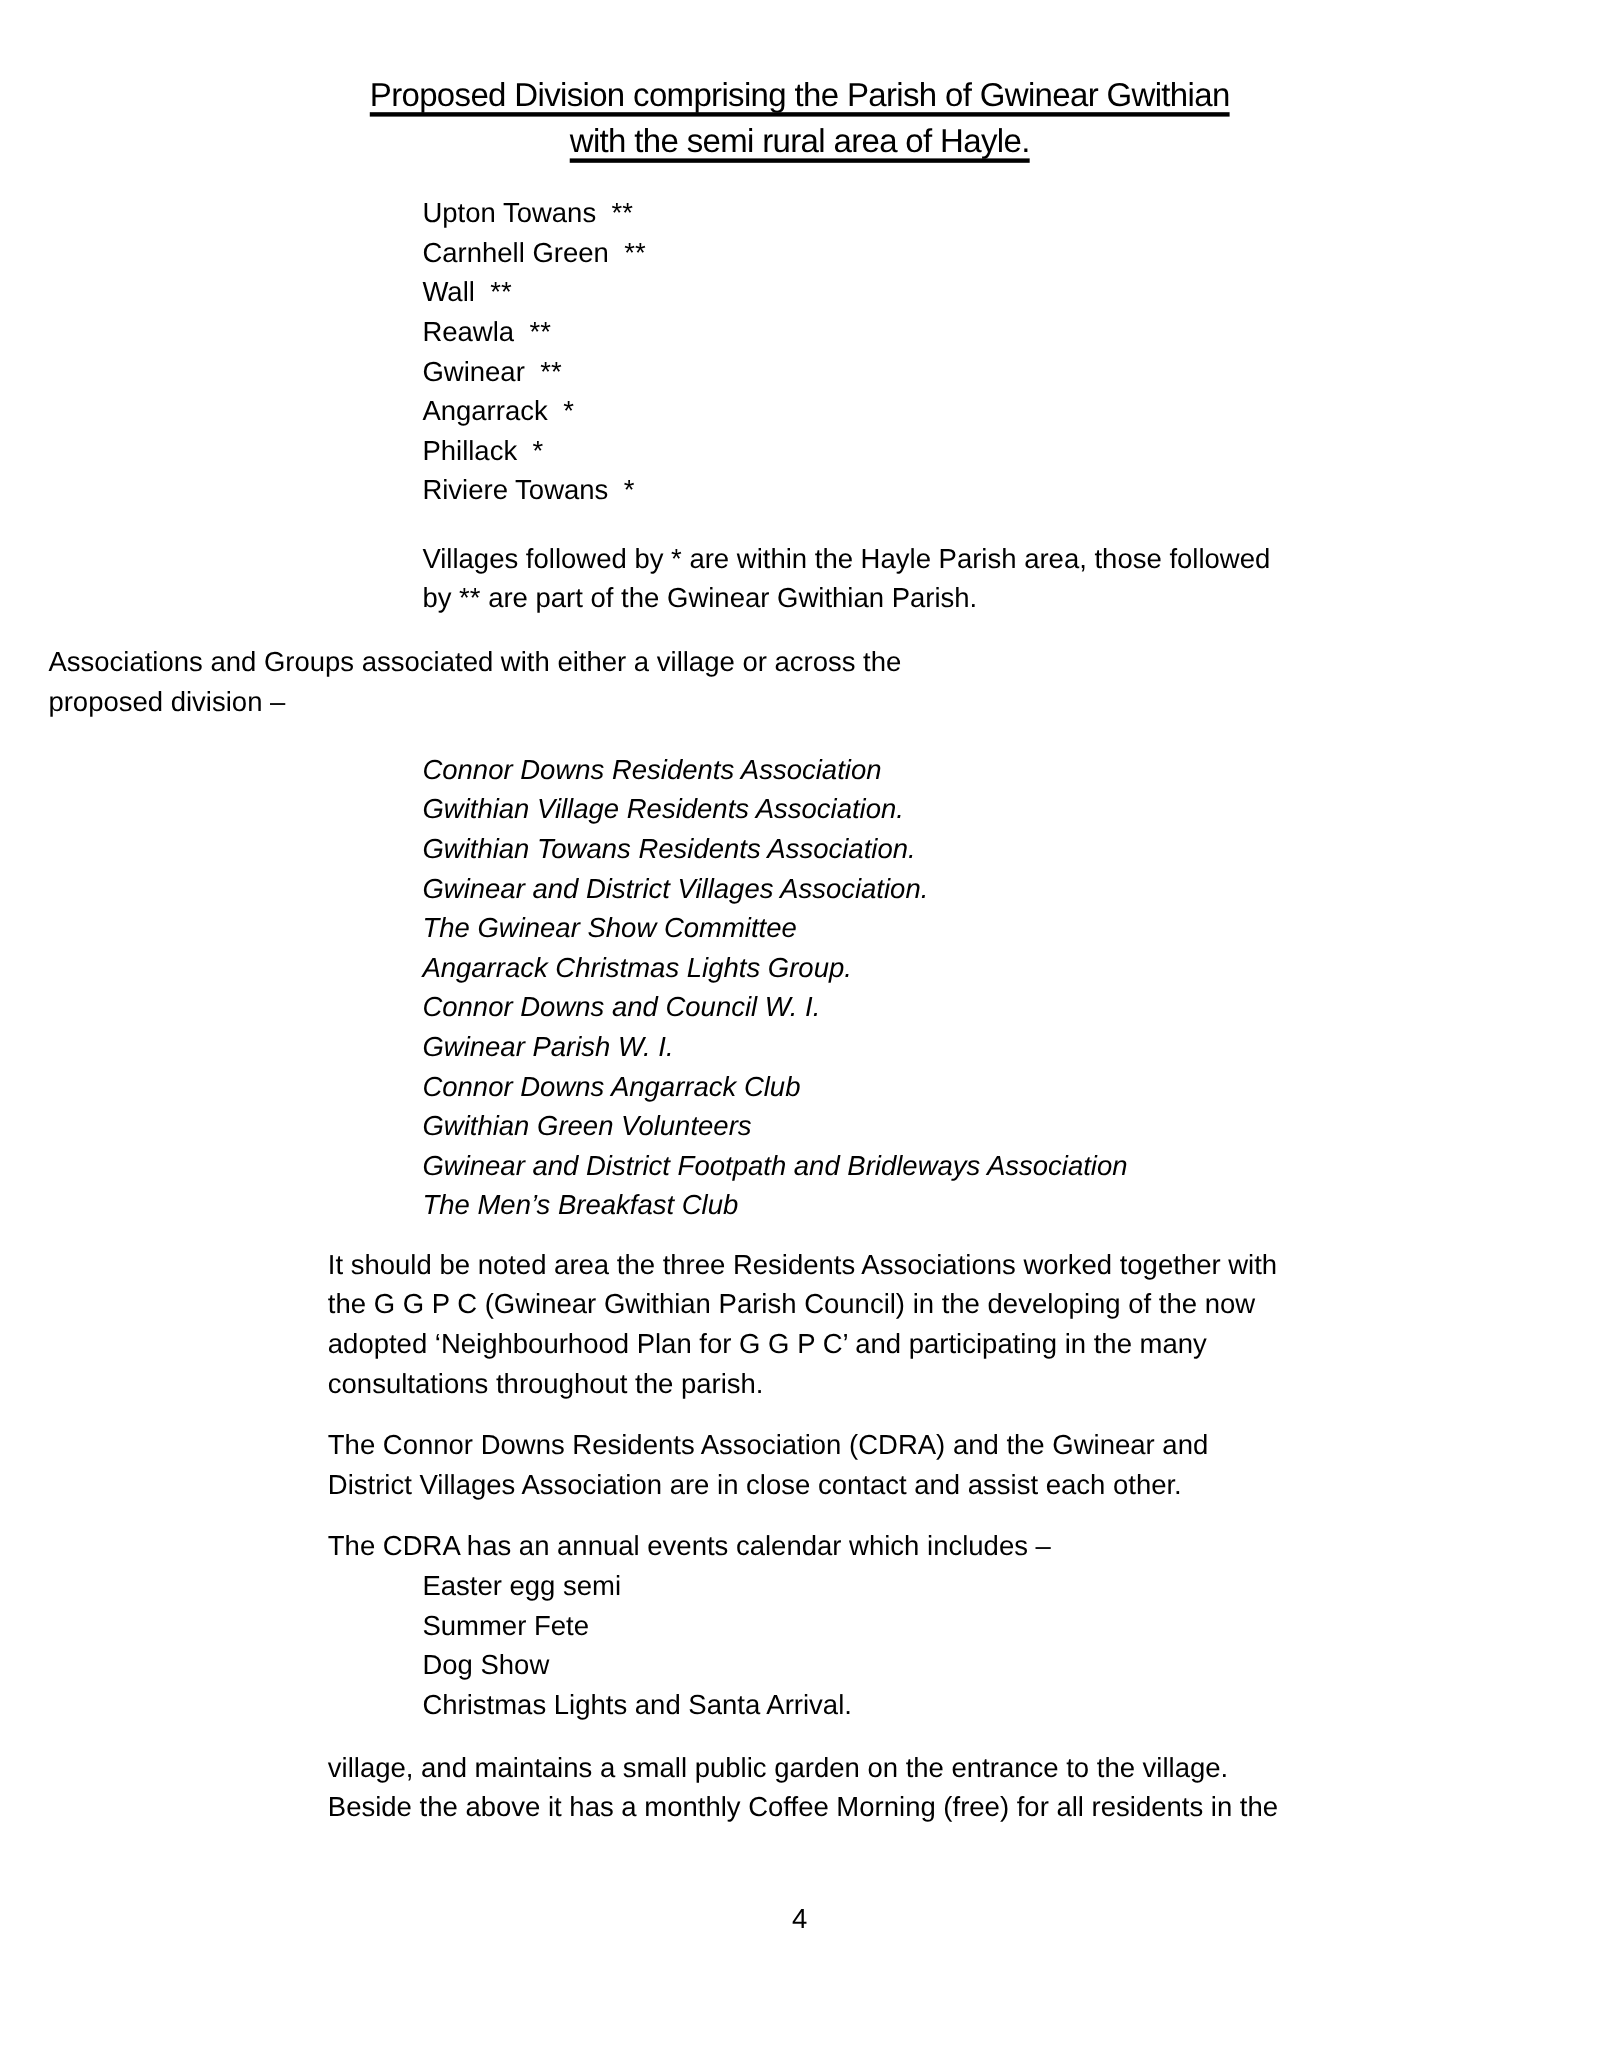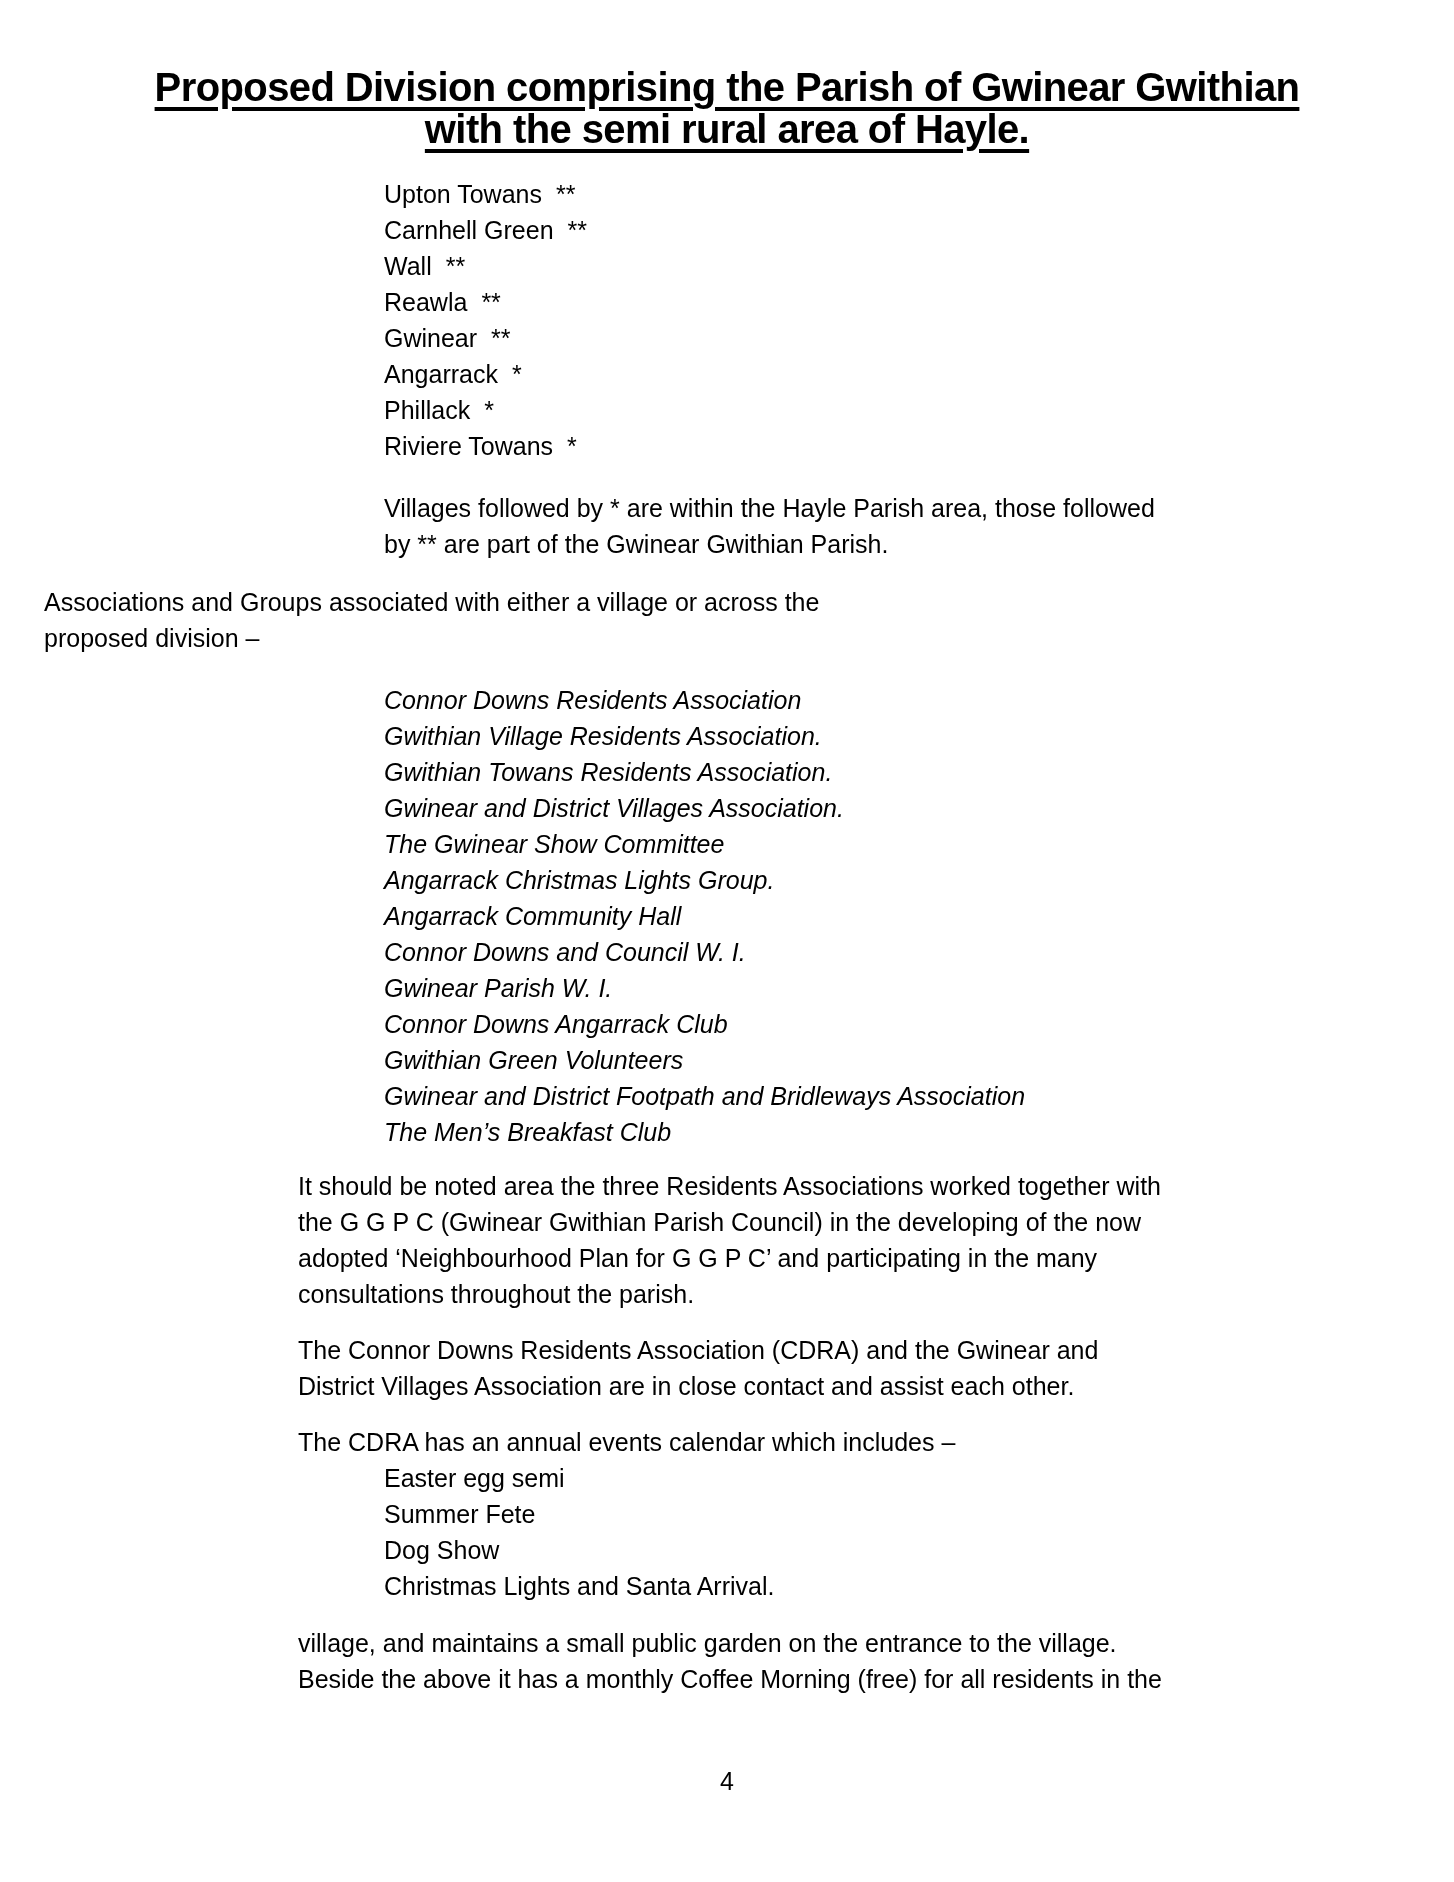--- a/index.html
+++ b/index.html
@@ -10,22 +10,22 @@
     background: #ffffff;
     color: #000000;
     font-family: "Liberation Sans", "DejaVu Sans", sans-serif;
     font-size: 25px;
     line-height: 36px;
     overflow: hidden;
   }
   .title {
     margin: 66px 0 0 0;
     padding: 0;
-    font-size: 40px;
-    font-weight: bold;
+    font-size: 30px;
+    font-weight: normal;
     line-height: 42px;
     letter-spacing: -0.6px;
     text-align: center;
   }
   .title-line {
     display: block;
     text-decoration: underline;
     text-decoration-thickness: 4px;
     text-underline-offset: 6px;
   }
@@ -94,21 +94,20 @@
       <div class="line">Gwithian Village Residents Association.</div>
 
       <div class="line">Gwithian Towans Residents Association.</div>
 
       <div class="line">Gwinear and District Villages Association.</div>
 
       <div class="line">The Gwinear Show Committee</div>
 
       <div class="line">Angarrack Christmas Lights Group.</div>
 
-      <div class="line">Angarrack Community Hall</div>
 
       <div class="line">Connor Downs and Council W. I.</div>
 
       <div class="line">Gwinear Parish W. I.</div>
 
       <div class="line">Connor Downs Angarrack Club</div>
 
       <div class="line">Gwithian Green Volunteers</div>
 
       <div class="line">Gwinear and District Footpath and Bridleways Association</div>

